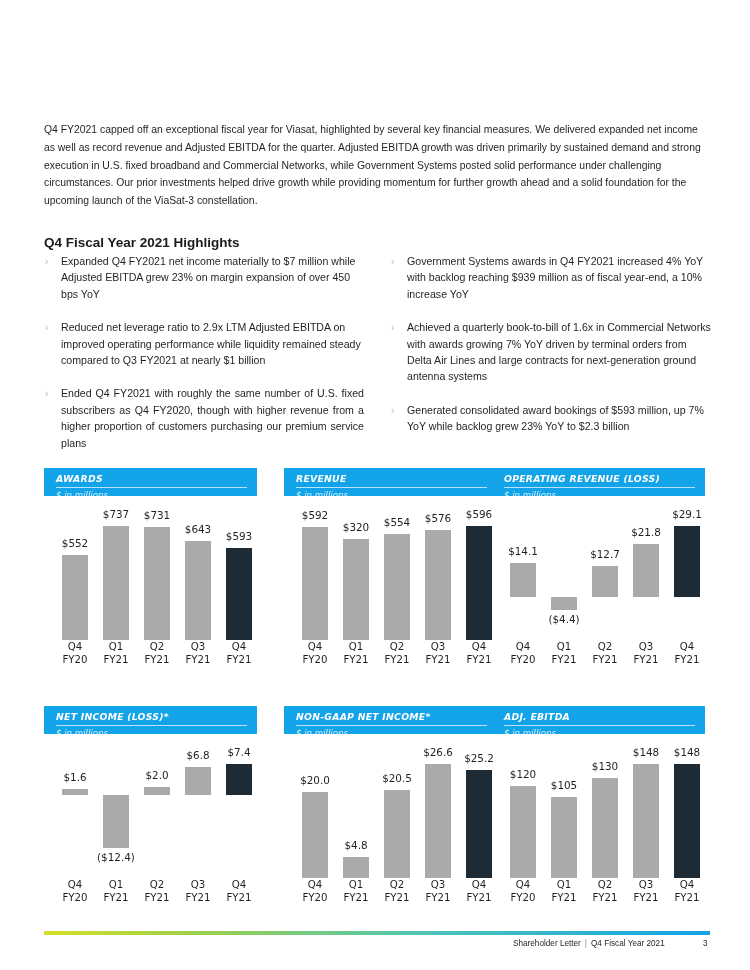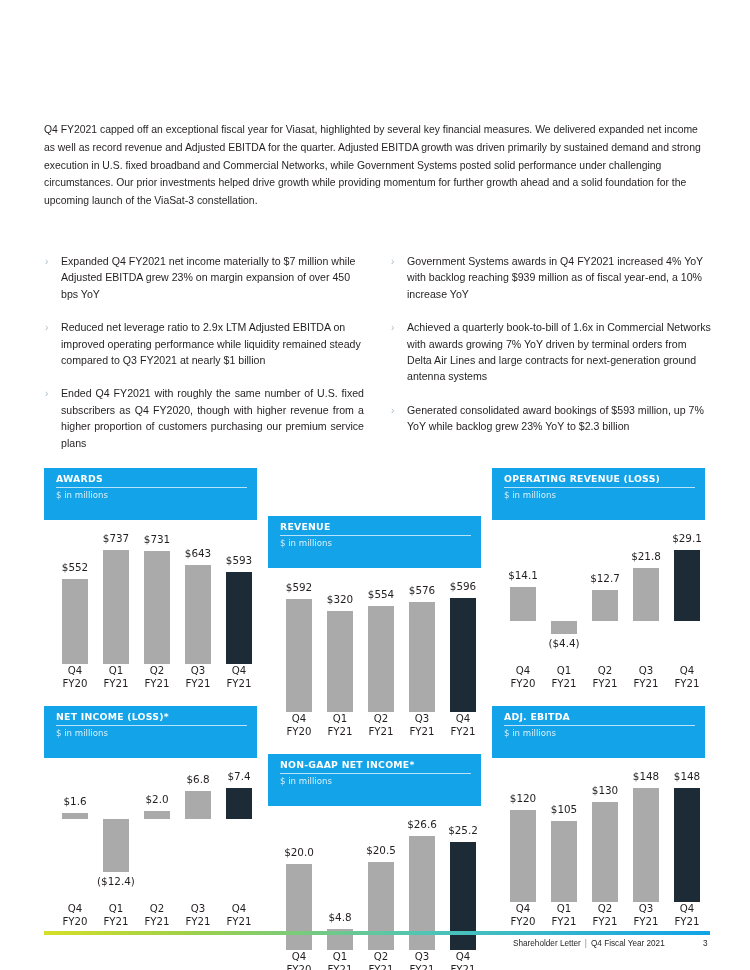--- a/index.html
+++ b/index.html
@@ -83,32 +83,33 @@
   }
   .bullet .btext { display: block; }
   .bullet.justify .btext { text-align: justify; }
 
   
   .panel {
     position: absolute;
     width: 213px;
   }
   .panel.c1 { left: 44px; }
-  .panel.c2 { left: 268px; margin-top: 48px; }
+  .panel.c2 { left: 284px; }
   .panel.c3 { left: 492px; }
   .panel.r1 { top: 468px; }
   .panel.r2 { top: 706px; }
 
   .panel-header {
     position: relative;
-    height: 52px;
+    height: 28px;
     background: #12a3e8;
     padding: 5px 10px 0 12px;
     box-sizing: border-box;
     overflow: hidden;
+    font-style: italic;
   }
   .panel-title {
     color: #ffffff;
     font-size: 9.3px;
     font-weight: bold;
     letter-spacing: 0.25px;
     font-family: "DejaVu Sans", sans-serif;
     white-space: nowrap;
   }
   .panel-rule {
@@ -187,20 +188,21 @@
   .footer-sep { color: #8a8a8a; padding: 0 4px; }
 </style>
 </head>
 <body>
 
 <div class="page">
 
 
   <p class="intro">Q4 FY2021 capped off an exceptional fiscal year for Viasat, highlighted by several key financial measures.  We delivered expanded net income as well as record revenue and Adjusted EBITDA for the quarter.  Adjusted EBITDA growth was driven primarily by sustained demand and strong execution in U.S. fixed broadband and Commercial Networks, while Government Systems posted solid performance under challenging circumstances.  Our prior investments helped drive growth while providing momentum for further growth ahead and a solid foundation for the upcoming launch of the ViaSat-3 constellation.</p>
 
+  <h2 class="hl-heading">Q4 Fiscal Year 2021 Highlights</h2>
 
   <div class="bullets left">
     <div class="bullet">
       <span class="chev">›</span>
       <span class="btext">Expanded Q4 FY2021 net income materially to $7 million while Adjusted EBITDA grew 23% on margin expansion of over 450 bps YoY</span>
     </div>
     <div class="bullet">
       <span class="chev">›</span>
       <span class="btext">Reduced net leverage ratio to 2.9x LTM Adjusted EBITDA on improved operating performance while liquidity remained steady compared to Q3 FY2021 at nearly $1 billion</span>
     </div>

